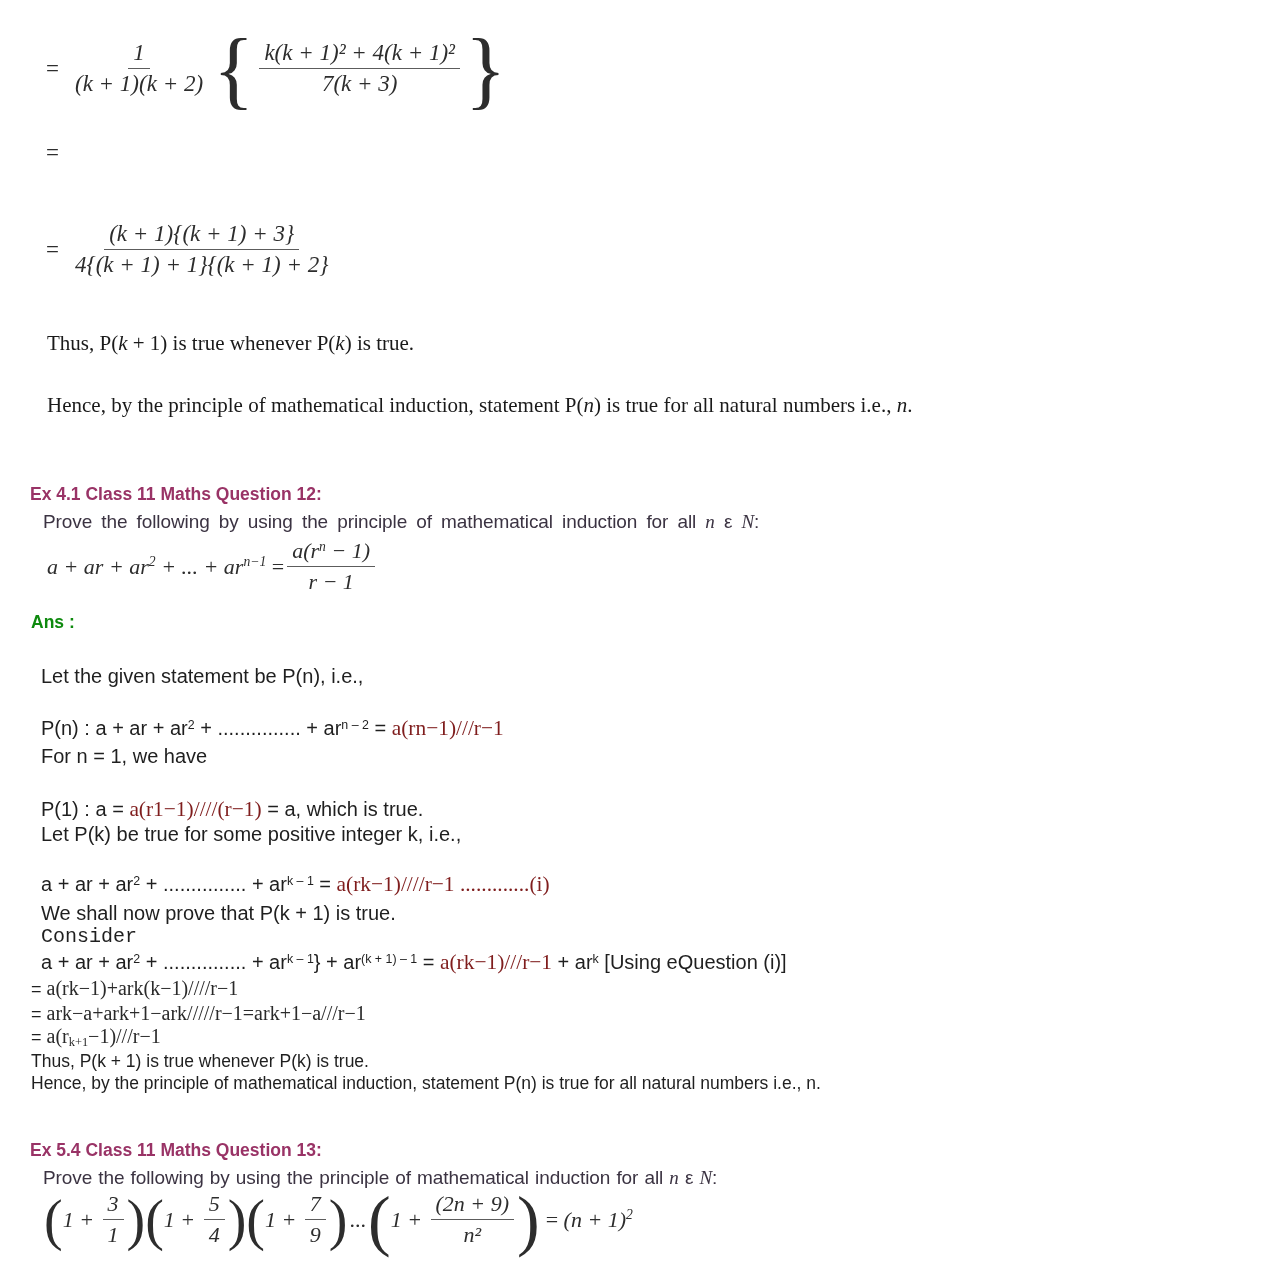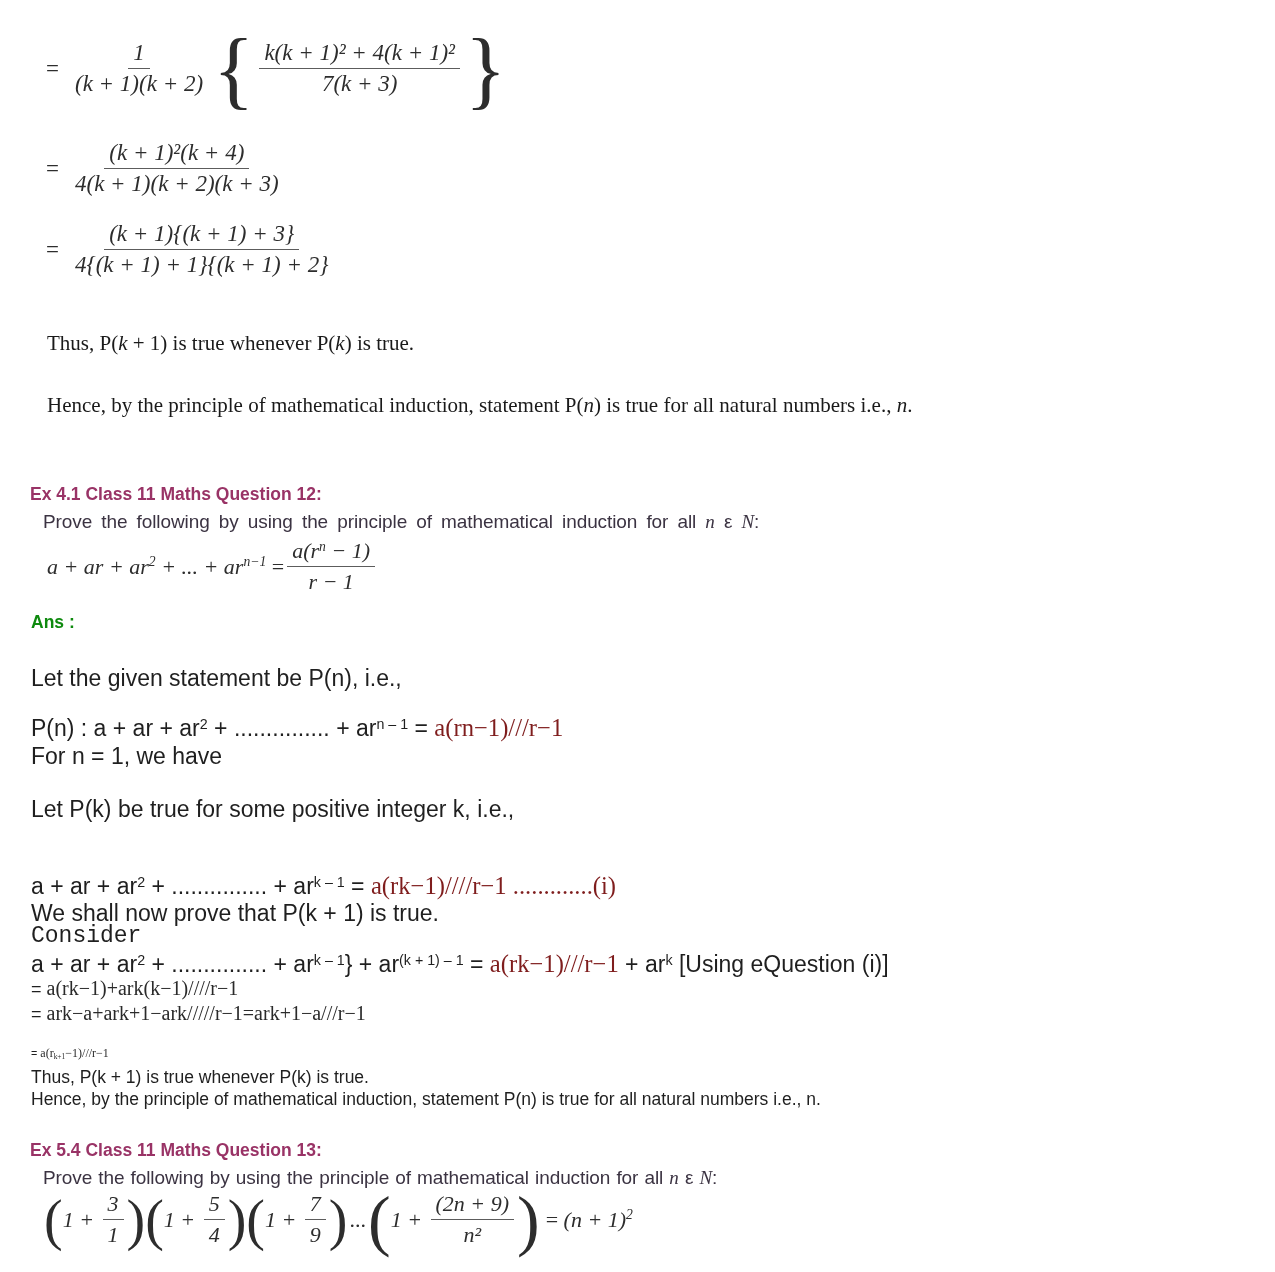--- a/index.html
+++ b/index.html
@@ -26,23 +26,23 @@
   .it{font-style:italic;font-family:"Liberation Serif",serif;}
   .up{font-style:normal;}
   .sr{font-family:"Liberation Serif",serif;font-size:1.07em;color:#7f1d1d;}
   .eqs{font-family:"Liberation Sans",sans-serif;font-size:0.9em;color:#1f1f1f;}
 
   
   .serifpara{font-family:"Liberation Serif",serif;font-size:21px;color:#1a1a1a;line-height:26px;}
   .heading{font-size:17.5px;font-weight:bold;color:var(--c-heading,#993366);letter-spacing:0;}
   .prove{font-size:19px;color:var(--c-prove,#3b3342);letter-spacing:-0.1px;}
   .ans{font-size:17.5px;font-weight:bold;color:var(--c-ans,#0e8a0e);}
-  .bodyln{font-size:23px;color:var(--c-body,#1f1f1f);}
+  .bodyln{font-size:20px;color:var(--c-body,#1f1f1f);margin-left:10px;}
   .eqline{font-family:"Liberation Serif",serif;font-size:20px;color:#2a2a2a;line-height:24px;}
-  .eqline-sm{font-family:"Liberation Serif",serif;font-size:12px;color:#2a2a2a;line-height:21px;margin-top:17px;}
+  .eqline-sm{font-family:"Liberation Serif",serif;font-size:20px;color:#2a2a2a;line-height:21px;}
   .sansln{font-size:17.5px;color:var(--c-body,#1f1f1f);line-height:22px;font-family:"Liberation Sans",sans-serif;}
 </style>
 </head>
 <body>
 
 <div id="page">
 
   <div class="abs mrow" style="left:46px;top:40px;font-size:23px;">
     <span class="meq">=</span>
     <span class="frac">
@@ -52,24 +52,20 @@
     <span class="brace">{</span>
     <span class="frac">
       <span class="num">k(k + 1)² + 4(k + 1)²</span>
       <span class="den">7(k + 3)</span>
     </span>
     <span class="brace">}</span>
   </div>
 
   <div class="abs mrow" style="left:46px;top:140px;font-size:23px;">
     <span class="meq">=</span>
-    <span class="frac">
-      <span class="num">(k + 1)²(k + 4)</span>
-      <span class="den">4(k + 1)(k + 2)(k + 3)</span>
-    </span>
   </div>
 
   <div class="abs mrow" style="left:46px;top:221px;font-size:23px;">
     <span class="meq">=</span>
     <span class="frac">
       <span class="num">(k + 1){(k + 1) + 3}</span>
       <span class="den">4{(k + 1) + 1}{(k + 1) + 2}</span>
     </span>
   </div>
 
@@ -85,25 +81,26 @@
       <span class="num"><span>a(r</span><span class="sup">n</span><span> − 1)</span></span>
       <span class="den">r − 1</span>
     </span>
   </div>
 
   <div class="abs ans" style="left:31px;top:612px;">Ans :</div>
 
   <div class="abs bodyln" style="left:31px;top:665px;">Let the given statement be P(n), i.e.,</div>
 
   <div class="abs" style="left:31px;top:714px;">
-    <div class="bodyln" style="line-height:28px;"><span>P(n) : a + ar + ar</span><span class="sup">2</span><span> + ............... + ar</span><span class="sup">n – 1</span><span> = </span><span class="sr">a(rn−1)///r−1</span></div>
+    <div class="bodyln" style="line-height:28px;"><span>P(n) : a + ar + ar</span><span class="sup">2</span><span> + ............... + ar</span><span class="sup">n – 2</span><span> = </span><span class="sr">a(rn−1)///r−1</span></div>
     <div class="bodyln" style="line-height:28px;">For n = 1, we have</div>
   </div>
 
   <div class="abs" style="left:31px;top:797px;">
+    <div class="bodyln" style="line-height:25px;"><span>P(1) : a = </span><span class="sr">a(r1−1)////(r−1)</span><span> = a, which is true.</span></div>
     <div class="bodyln" style="line-height:25px;">Let P(k) be true for some positive integer k, i.e.,</div>
   </div>
 
   <div class="abs bodyln" style="left:31px;top:872px;"><span>a + ar + ar</span><span class="sup">2</span><span> + ............... + ar</span><span class="sup">k – 1</span><span> = </span><span class="sr">a(rk−1)////r−1 .............(i)</span></div>
 
   <div class="abs" style="left:31px;top:902px;">
     <div class="bodyln" style="line-height:23px;">We shall now prove that P(k + 1) is true.</div>
     <div class="bodyln" style="line-height:23px;font-family:Liberation Mono, monospace;">Consider</div>
   </div>
 

